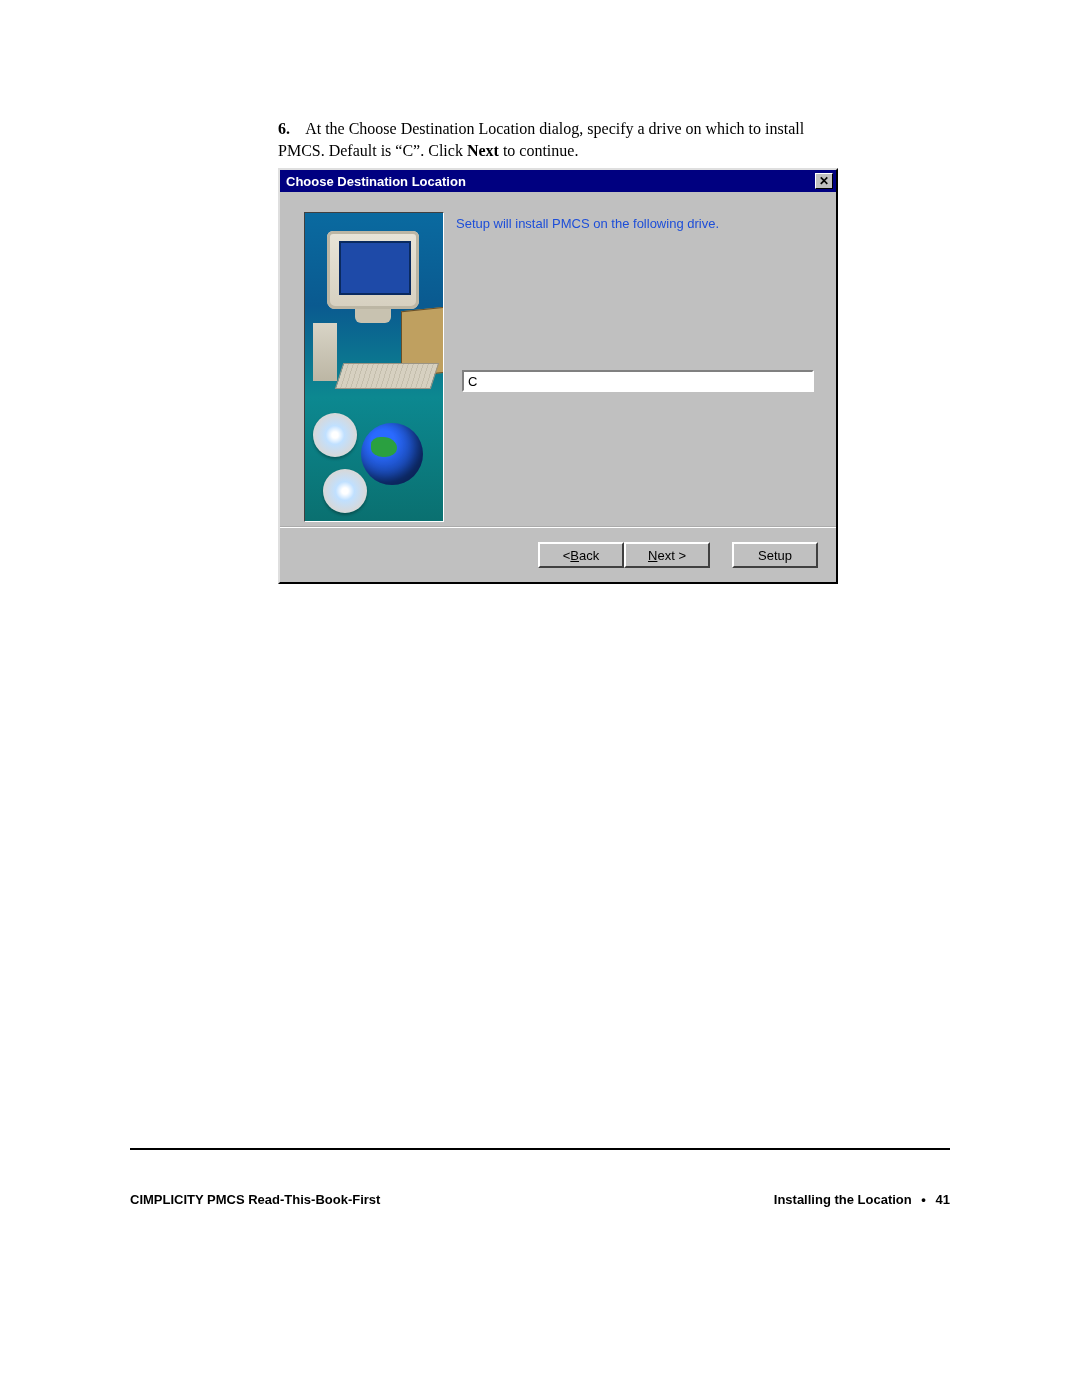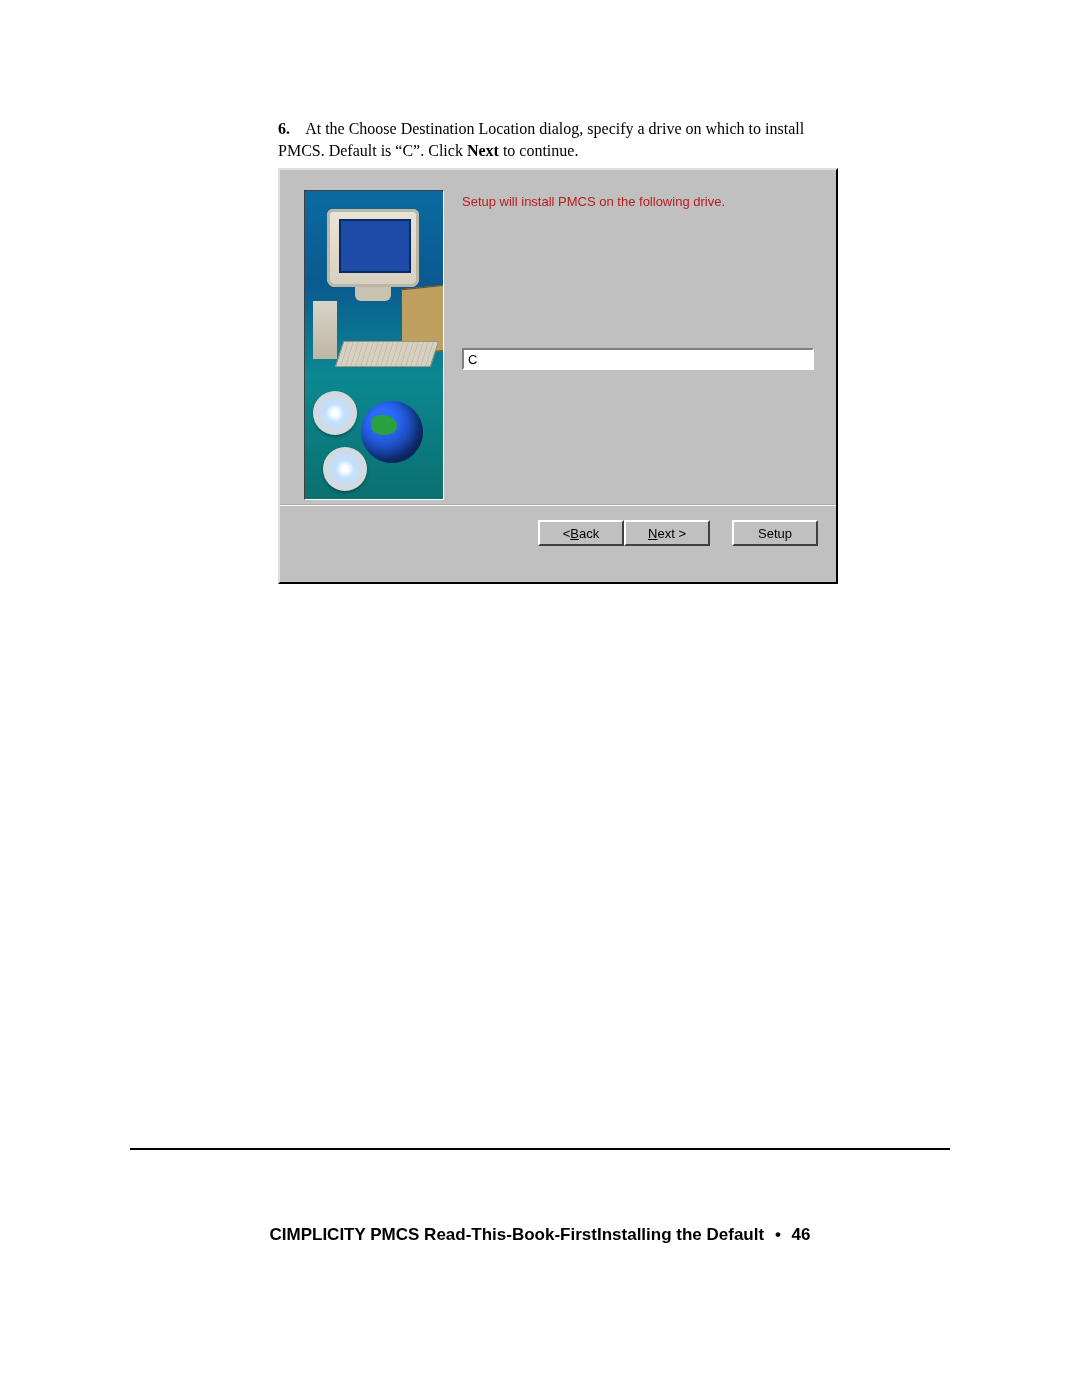--- a/index.html
+++ b/index.html
@@ -119,24 +119,24 @@
   .globe::after{content:""; position:absolute; left:10px; top:14px; width:26px; height:20px;
     background:#2aa040; border-radius:40% 60% 50% 50%;}
   .cd{position:absolute; width:44px; height:44px; border-radius:50%;
     background: radial-gradient(circle,#fff 0 10%, #c0e0ff 30%, #d8d8d8 70%);
     box-shadow: 0 2px 3px rgba(0,0,0,.3);}
   .cd1{left:8px; top:200px;}
   .cd2{left:18px; top:256px;}
 
   .msg {
     position: absolute;
-    left: 182px;
+    left: 176px;
     right: 20px;
     top: 22px;
-    color: #b91c1c;
+    color: #1d4ed8;
     font-size: 13px;
     line-height: 1.5;
   }
   .msg p { margin: 0 0 14px 0; }
 
   .drive-input {
     position: absolute;
     left: 182px; top: 178px;
     width: 352px; height: 22px;
     background: #fff;
@@ -182,43 +182,47 @@
   .footer-rule {
     position: absolute;
     left: 130px;
     width: 820px;
     top: 1148px;
     border-top: 2px solid #000;
   }
   .footer {
     position: absolute;
     left: 130px; width: 820px;
-    top: 1225px;
-    display: flex; justify-content: center;
+    top: 1192px;
+    display: flex; justify-content: space-between;
     font-family: Arial, Helvetica, sans-serif;
-    font-size: 17px;
+    font-size: 13px;
     font-weight: bold;
   }
   .footer .right .dot { margin: 0 6px; }
 </style>
 </head>
 <body>
 
 <div class="page">
 
   <div class="content">
     <div class="step-line">
       <span class="step-num">6.</span>
       <span class="step-text">
         <span>At the Choose Destination Location dialog, specify a drive on which to install PMCS. Default is “C”. Click </span><span class="bold">Next</span><span> to continue.</span>
       </span>
     </div>
   </div>
 
   <div class="dialog">
+    <div class="titlebar">
+      <span class="titlebar-text">Choose Destination Location</span>
+      <span class="close-btn">✕</span>
+    </div>
     <div class="dialog-body">
 
       <div class="side-graphic">
         <div class="crt">
             <div class="win"></div>
           </div>
         <div class="crtstand"></div>
         <div class="tower"></div>
         <div class="box"></div>
         <div class="kb"></div>
@@ -247,19 +251,19 @@
         <div class="winbtn">Setup</div>
       </div>
 
     </div>
   </div>
 
   <div class="footer-rule"></div>
   <div class="footer">
     <span class="left">CIMPLICITY PMCS Read-This-Book-First</span>
     <span class="right">
-      <span>Installing the Default</span>
+      <span>Installing the Location</span>
       <span class="dot">•</span>
-      <span>46</span>
+      <span>41</span>
     </span>
   </div>
 
 </div>
 
 </body></html>

